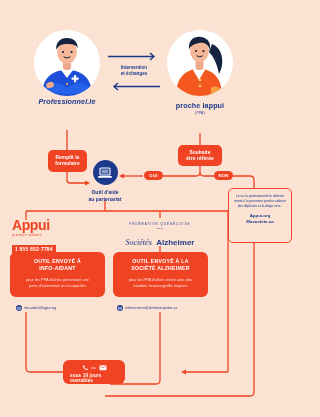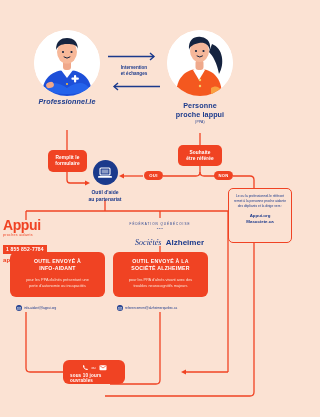--- a/index.html
+++ b/index.html
@@ -250,21 +250,20 @@
         <circle cx="29" cy="21" r="1.1" fill="#15233F"></circle>
         <circle cx="36.5" cy="21" r="1.1" fill="#15233F"></circle>
 
         <path d="M30,26 Q32.8,28.2 35.5,26" stroke="#15233F" stroke-width="1" fill="none" stroke-linecap="round"></path>
 
         <circle cx="33" cy="50" r="1.2" fill="#F5D06C"></circle>
         <circle cx="33" cy="56" r="1.2" fill="#F5D06C"></circle>
       </svg>
     </div>
     <div class="person-label" style="margin-top:5px;">
-      <div>Personne</div>
       <div>proche lappui</div>
     </div>
     <div class="person-sub">(PPA)</div>
   </div>
 
   <div class="abs" style="left:108px; top:52px; width:52px;">
     <svg width="52" height="9" viewBox="0 0 52 9">
       <line x1="0" y1="4.5" x2="46" y2="4.5" stroke="#1B3A8C" stroke-width="1.4"></line>
       <polyline points="42,1 46,4.5 42,8" stroke="#1B3A8C" stroke-width="1.4" fill="none"></polyline>
     </svg>
@@ -302,31 +301,31 @@
         <rect x="3.6" y="2.5" width="6.8" height="4" fill="#FFFFFF" opacity=".5"></rect>
         <rect x="0" y="9" width="14" height="1.8" rx=".9" fill="#FFFFFF"></rect>
       </svg>
     </div>
     <div class="tool-label" style="margin-top:4px;">
       <div>Outil d'aide</div>
       <div>au partenariat</div>
     </div>
   </div>
 
-  <div class="abs" style="left:3px; top:218px; width:62px;">
+  <div class="abs" style="left:12px; top:218px; width:62px;">
     <div class="appui-word">Appui</div>
     <div class="appui-sub">proches aidants</div>
     <div class="appui-phone">1 855 852-7784</div>
     <div class="appui-site">appui.org</div>
   </div>
 
   <div class="abs" style="left:116px; top:222px; width:88px;">
     <div class="fq-top">FÉDÉRATION QUÉBÉCOISE</div>
     <div class="fq-des" style="margin-top:1px;">DES</div>
-    <div class="fq-main" style="margin-top:1px;text-align:right;">
+    <div class="fq-main" style="margin-top:1px;">
       <span class="fq-soc">Sociétés</span>
       <span class="fq-alz">Alzheimer</span>
     </div>
   </div>
 
   <div class="abs card" style="left:10px; top:252px; width:95px; height:45px;">
     <div class="card-title">
       <div>OUTIL ENVOYÉ À</div>
       <div>INFO-AIDANT</div>
     </div>

